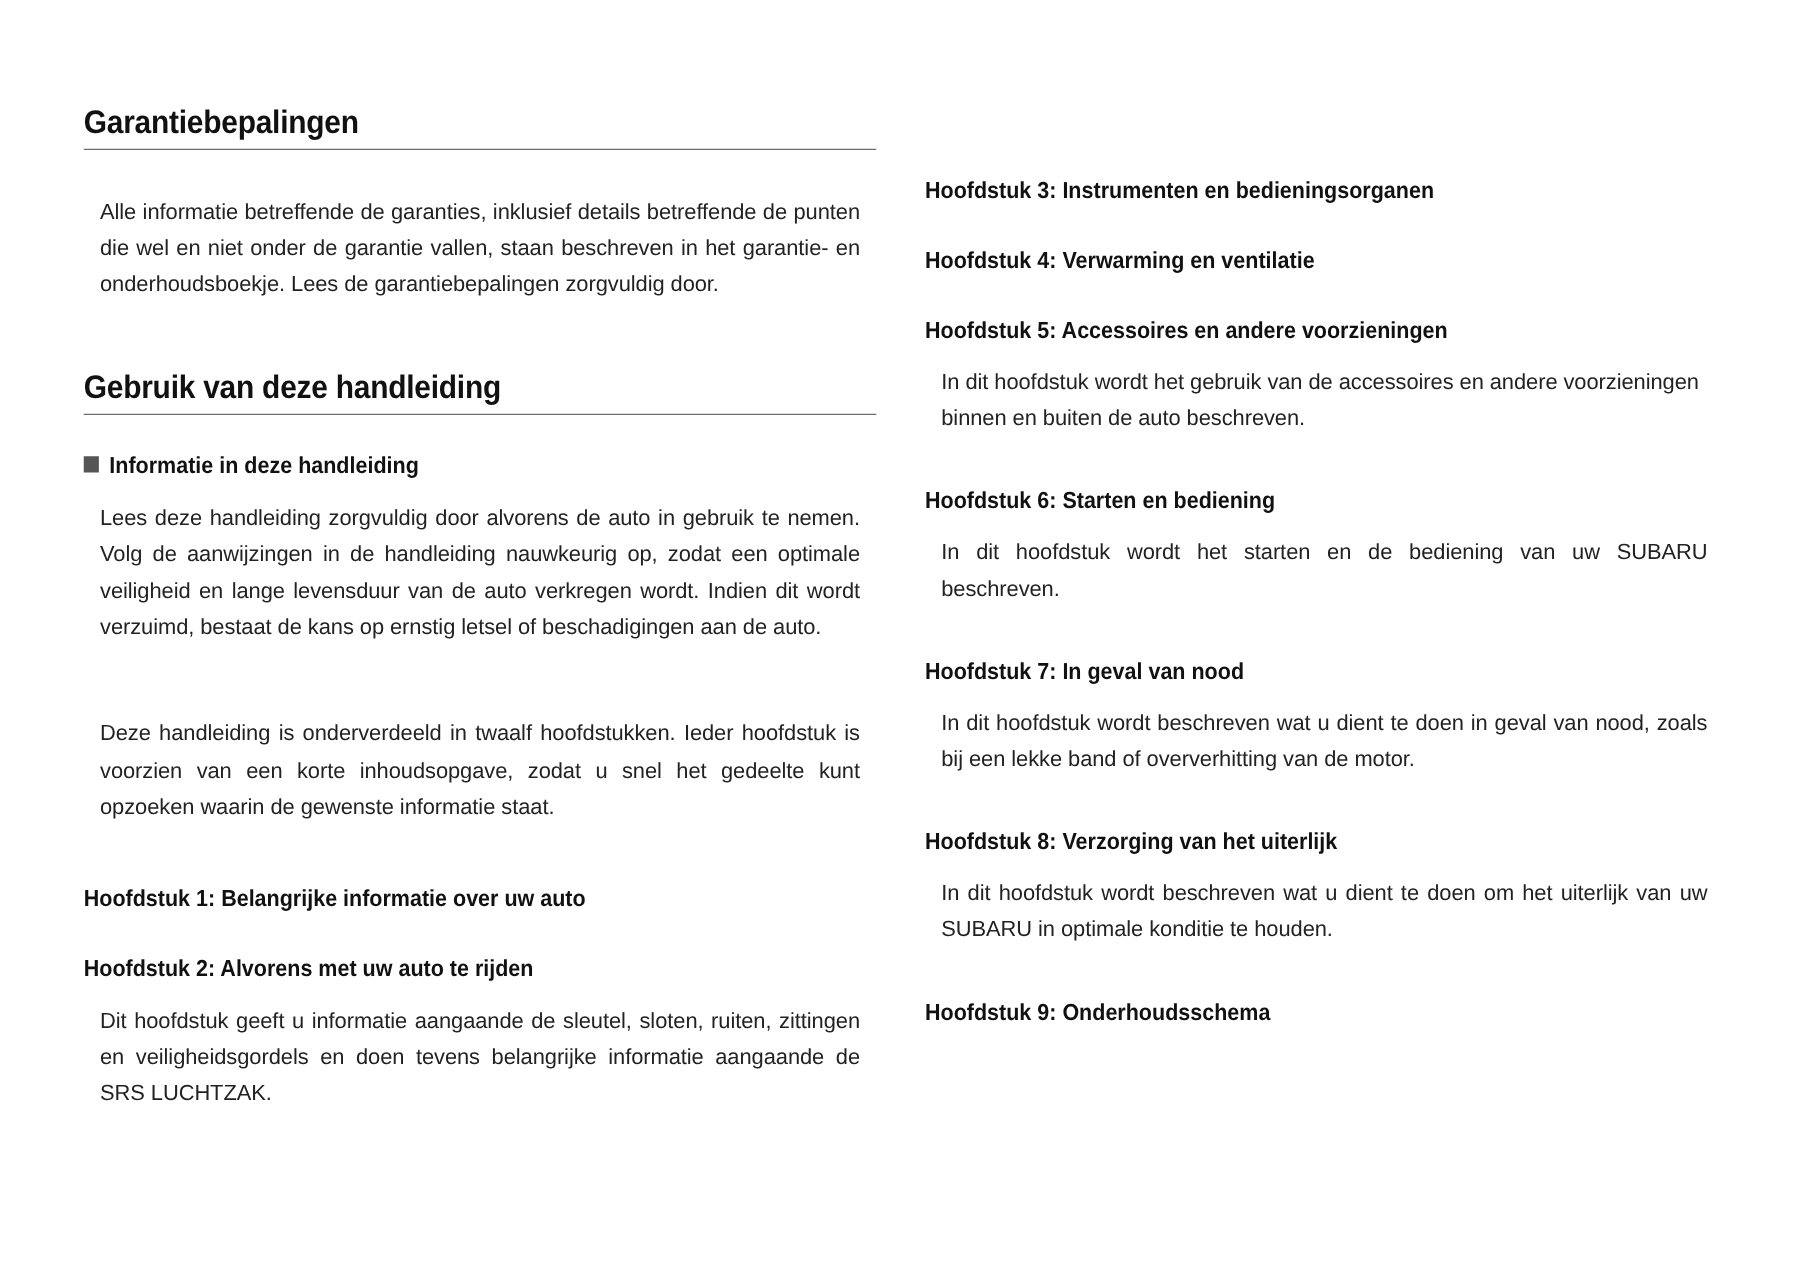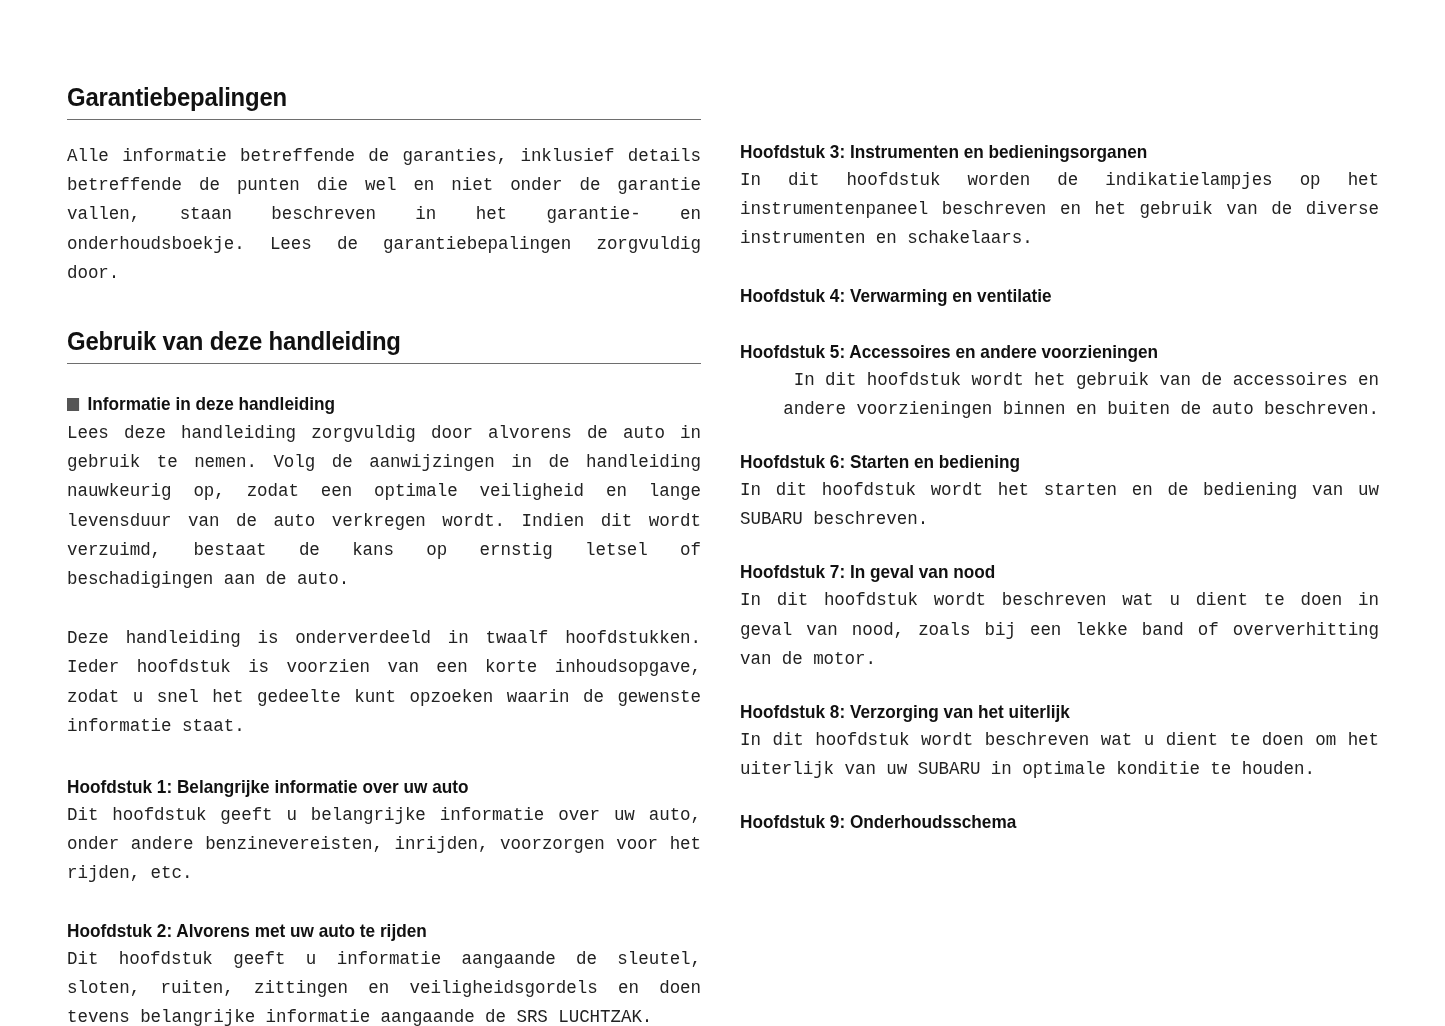--- a/index.html
+++ b/index.html
@@ -47,29 +47,29 @@
   }
   .rule {
     height: 0;
     border-top: 1.6px solid #6e6e6e;
     margin-top: 7px;
     margin-bottom: 0;
   }
 
   
   .body-par {
-    font-family: Liberation Mono, monospace;
+    font-family: Liberation Sans, sans-serif;
     font-size: 17.5px;
     line-height: 29.2px;
     color: #222222;
     text-align: justify;
-    margin: 0;
+    margin: 13px;
     letter-spacing: -0.05px;
   }
-  .body-par.nojust { text-align: right; }
+  .body-par.nojust { text-align: left; }
 
   
   .bullet-head {
     font-family: "Liberation Sans", sans-serif;
     font-weight: bold;
     font-size: 18.5px;
     line-height: 24px;
     color: #111111;
     transform: scaleX(0.93);
     transform-origin: left center;
@@ -139,35 +139,33 @@
     <p class="body-par">Lees deze handleiding zorgvuldig door alvorens de auto in gebruik te nemen. Volg de aanwijzingen in de handleiding nauwkeurig op, zodat een optimale veiligheid en lange levensduur van de auto verkregen wordt. Indien dit wordt verzuimd, bestaat de kans op ernstig letsel of beschadigingen aan de auto.</p>
 
     <div class="sp-30"></div>
 
     <p class="body-par">Deze handleiding is onderverdeeld in twaalf hoofdstukken. Ieder hoofdstuk is voorzien van een korte inhoudsopgave, zodat u snel het gedeelte kunt opzoeken waarin de gewenste informatie staat.</p>
 
     <div class="sp-34"></div>
 
     <h2 class="chap-head">Hoofdstuk 1: Belangrijke informatie over uw auto</h2>
     <div style="height:2px"></div>
-    <p class="body-par">Dit hoofdstuk geeft u belangrijke informatie over uw auto, onder andere benzinevereisten, inrijden, voorzorgen voor het rijden, etc.</p>
 
     <div class="sp-30"></div>
 
     <h2 class="chap-head">Hoofdstuk 2: Alvorens met uw auto te rijden</h2>
     <div style="height:2px"></div>
     <p class="body-par">Dit hoofdstuk geeft u informatie aangaande de sleutel, sloten, ruiten, zittingen en veiligheidsgordels en doen tevens belangrijke informatie aangaande de SRS LUCHTZAK.</p>
 
   </div>
 
   <div class="col col-right">
 
     <h2 class="chap-head">Hoofdstuk 3: Instrumenten en bedieningsorganen</h2>
     <div style="height:2px"></div>
-    <p class="body-par">In dit hoofdstuk worden de indikatielampjes op het instrumentenpaneel beschreven en het gebruik van de diverse instrumenten en schakelaars.</p>
 
     <div class="sp-30"></div>
 
     <h2 class="chap-head">Hoofdstuk 4: Verwarming en ventilatie</h2>
     <div style="height:2px"></div>
 
     <div class="sp-30"></div>
 
     <h2 class="chap-head">Hoofdstuk 5: Accessoires en andere voorzieningen</h2>
     <div style="height:2px"></div>

